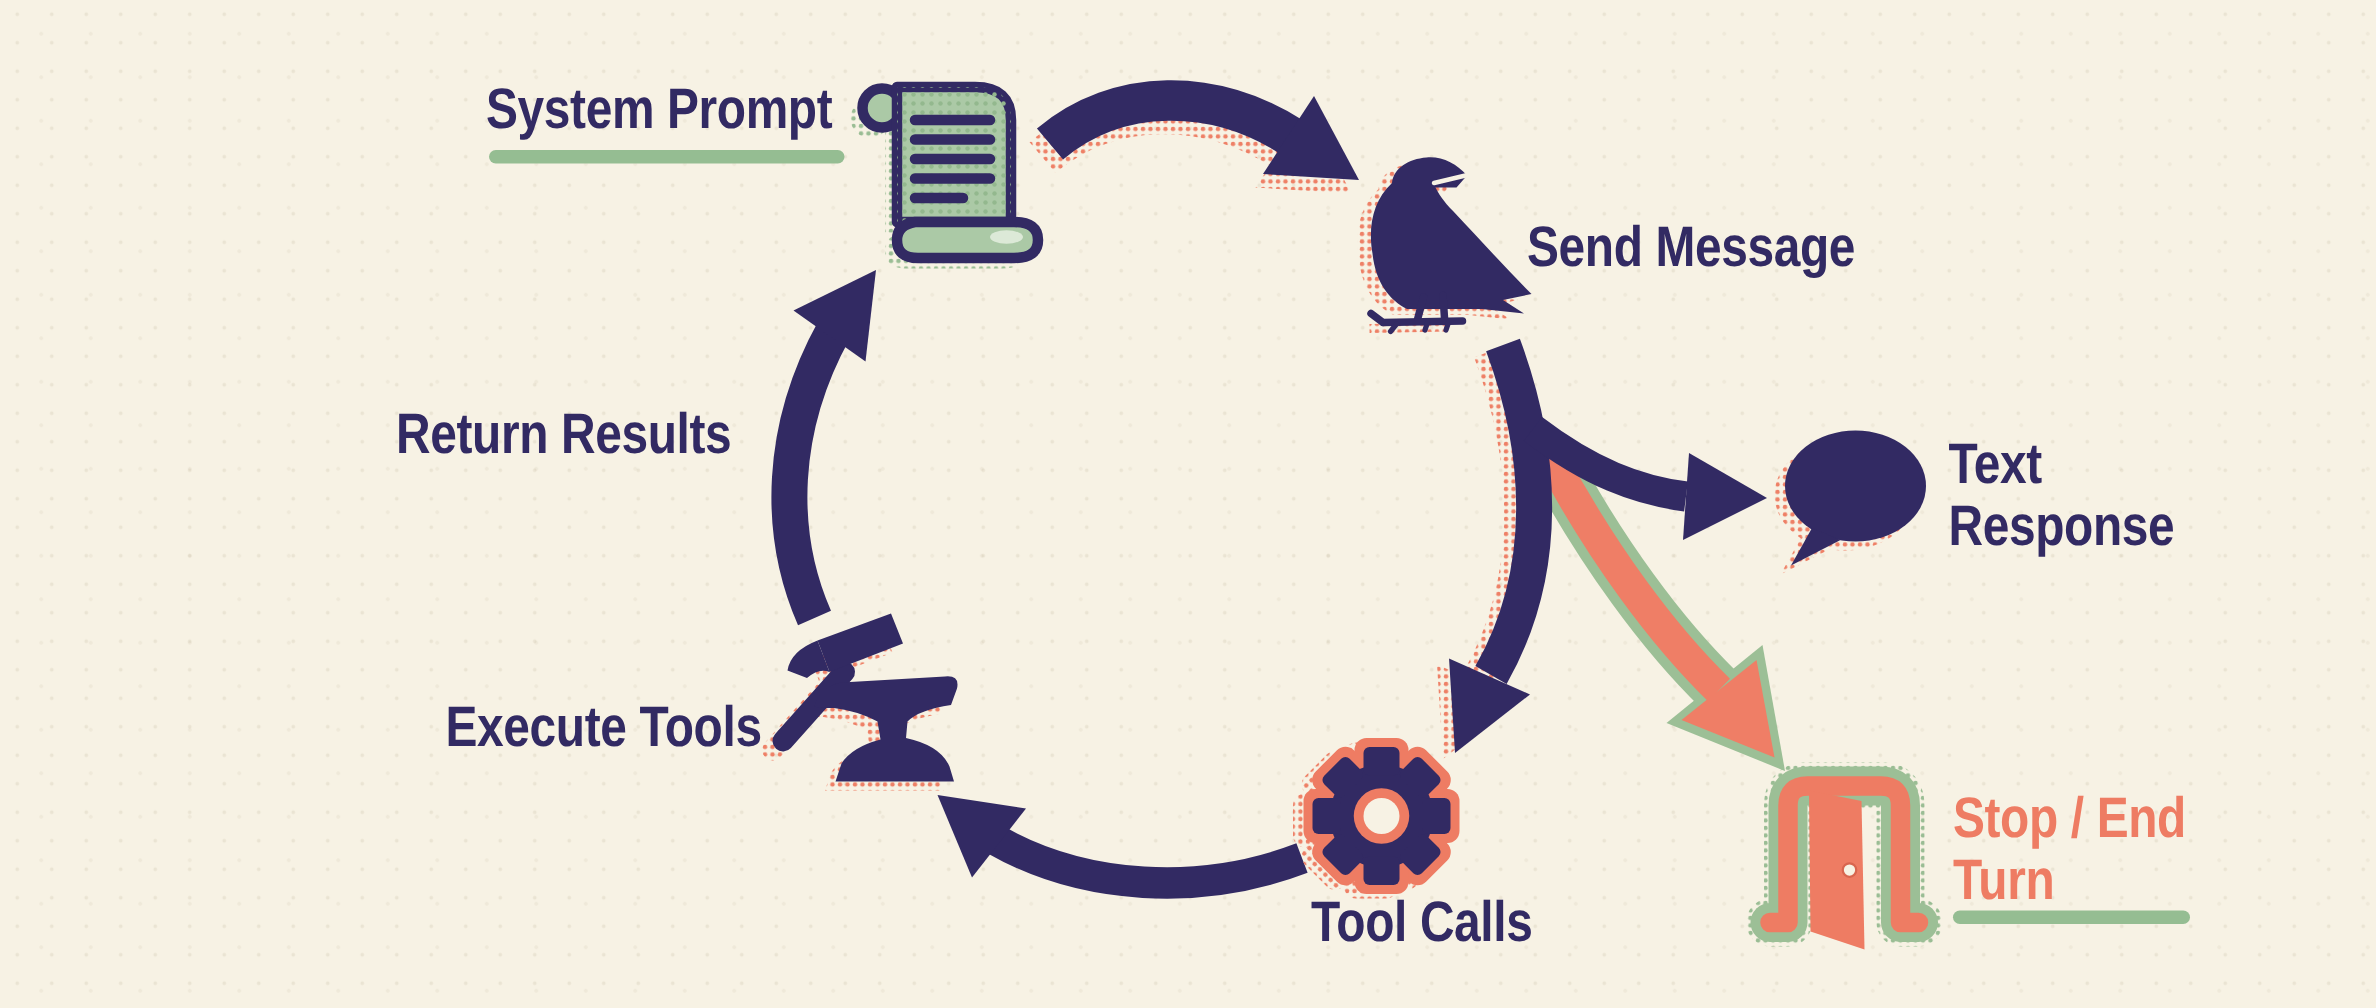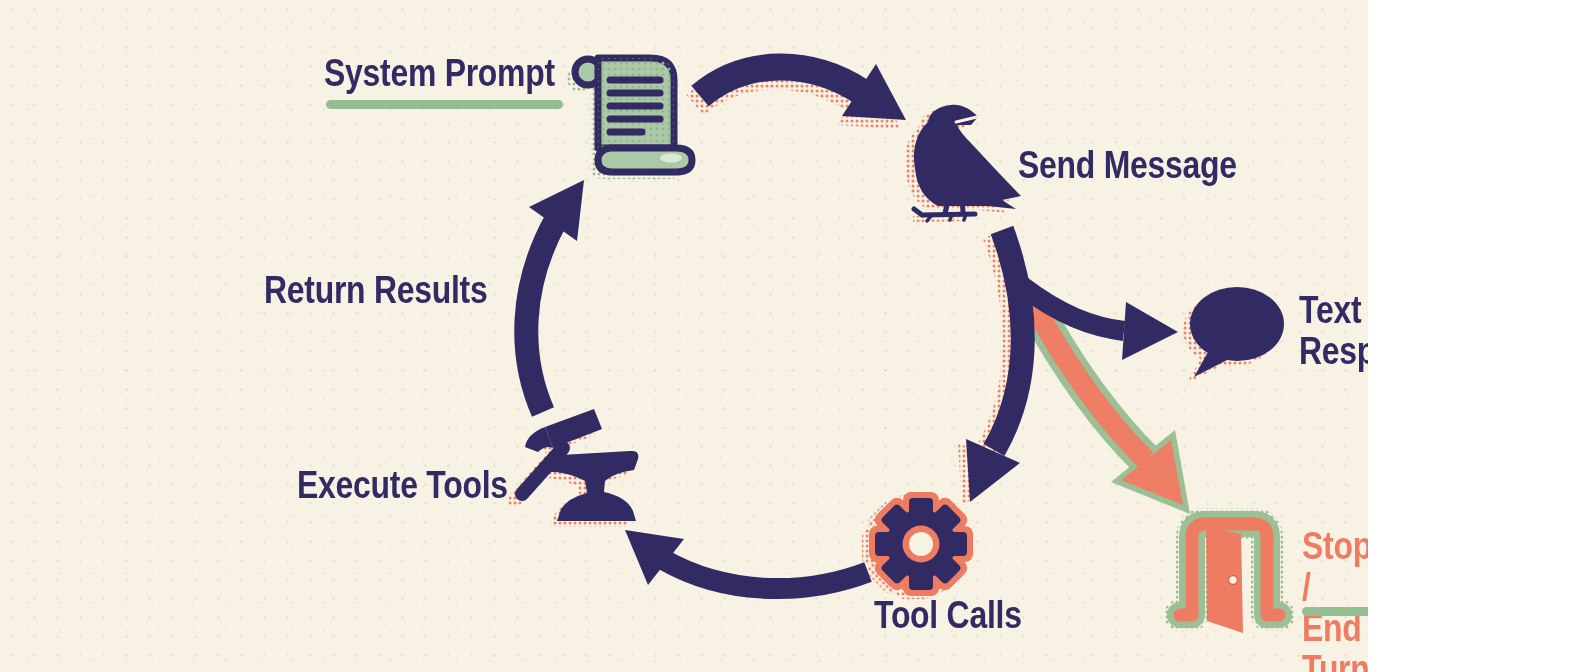--- a/index.html
+++ b/index.html
@@ -1,17 +1,17 @@
 <!DOCTYPE html>
 <html><head>
 <meta charset="utf-8">
 <style>
   html,body{margin:0;padding:0;}
   .canvas{
-    position:relative;width:1368px;height:672px;overflow:hidden;
+    position:relative;width:1584px;height:672px;overflow:hidden;
     background-image:
       radial-gradient(circle, rgba(168,154,122,.16) 1px, transparent 1.5px),
       radial-gradient(circle, rgba(168,154,122,.10) 1px, transparent 1.5px);
     background-size:23px 19px, 33px 29px;
     background-position:0 0, 11px 8px;
     background-color:#f7f2e4;
     font-family:"Liberation Sans","DejaVu Sans",sans-serif;
   }
   svg.layer{position:absolute;left:0;top:0;}
   .lbl{

